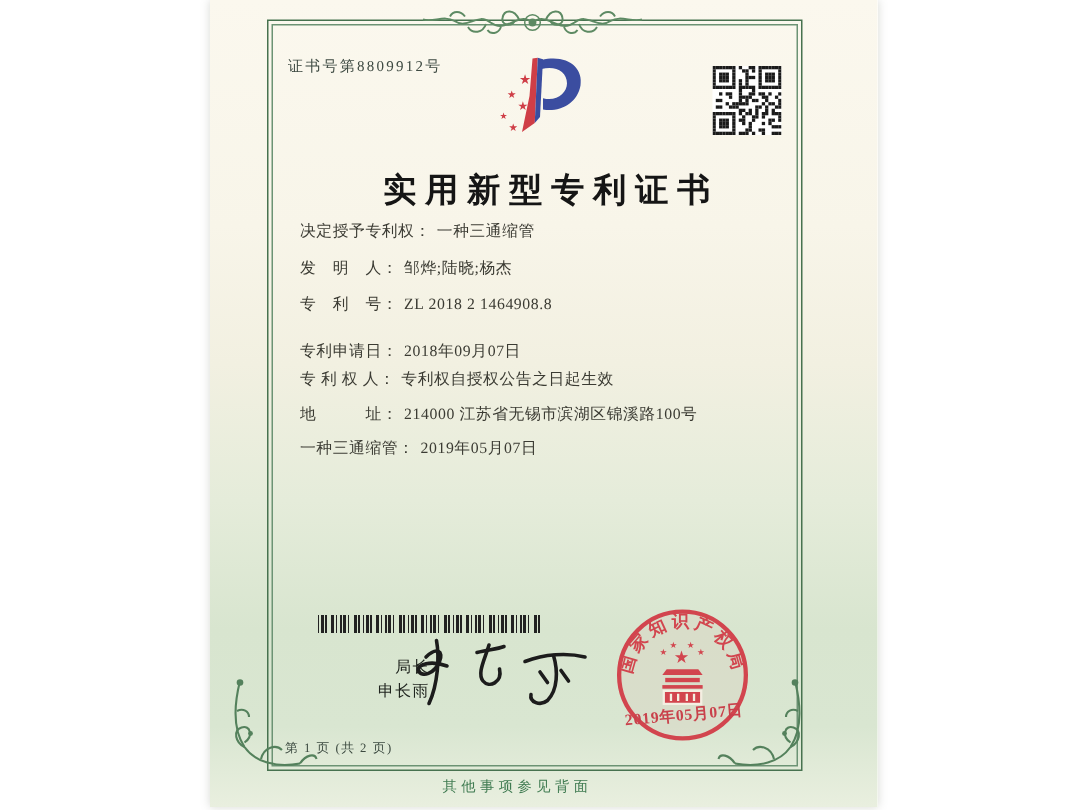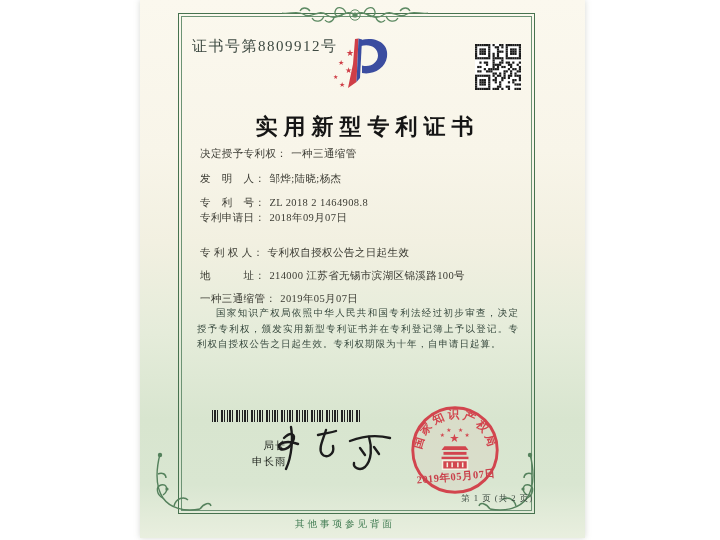--- a/index.html
+++ b/index.html
@@ -7,43 +7,43 @@
   .page{position:relative;width:720px;height:540px;}
   .paper{position:absolute;left:140px;top:0;width:445px;height:538px;
     background:linear-gradient(180deg,#fbf8ee 0%,#f8f5e9 28%,#f2f0e1 45%,#e5ecda 62%,#d8e5cf 78%,#d9e6d1 90%,#e9efdf 100%);
     box-shadow:0 0 6px rgba(110,120,100,.28);}
   .frame{position:absolute;left:38px;top:13px;width:355px;height:499px;border:1.5px solid #47724f;}
   .frame-inner{position:absolute;inset:2px;border:1px solid #6c9374;}
   .orn-top{position:absolute;left:140px;top:2px;}
   .flourish{position:absolute;}
   .fl-bl{left:14px;top:452px;}
   .fl-br{left:338px;top:452px;transform:scaleX(-1);}
-  .cert-no{position:absolute;left:52px;top:37px;font-size:15px;letter-spacing:1.5px;color:#3e4a42;}
+  .cert-no{position:absolute;left:52px;top:37px;font-size:10px;letter-spacing:1.5px;color:#3e4a42;}
   .logo{position:absolute;left:182px;top:34px;}
   .qr{position:absolute;left:335px;top:44px;width:46px;height:46px;background:#fff;}
   .title{position:absolute;left:38px;top:100px;width:355px;margin:12px;text-align:center;
     font-size:22px;font-weight:bold;letter-spacing:6px;color:#151515;}
   .fields{position:absolute;left:60px;top:147px;width:330px;font-size:10.5px;color:#3b3b33;}
   .row{position:absolute;left:0;white-space:nowrap;letter-spacing:.4px;}
   .row .lbl{margin-right:4px;}
   .grp2{position:absolute;left:146px;top:0;white-space:nowrap;}
   .body-text{position:absolute;left:57px;top:306px;width:322px;font-size:9.5px;line-height:15.5px;
     letter-spacing:1px;color:#35473c;text-align:justify;}
   .body-text p{margin:0;text-indent:2em;}
   .barcode{position:absolute;left:72px;top:410px;width:148px;height:12px;
     background:repeating-linear-gradient(90deg,#222 0 1px,transparent 1px 2px,#222 2px 4px,
     transparent 4px 5px,#222 5px 6px,transparent 6px 9px,#222 9px 11px,transparent 11px 12px,
     #222 12px 13px,transparent 13px 15px);}
   .director{position:absolute;left:112px;top:438px;font-size:10.5px;color:#20251f;line-height:16px;letter-spacing:1px;text-align:right;}
   .signature{position:absolute;left:130px;top:422px;}
   .seal{position:absolute;left:267px;top:402px;}
   .seal-date{position:absolute;left:262px;top:470px;width:108px;text-align:center;font-size:10.5px;
     color:#c9414b;font-weight:bold;letter-spacing:.5px;transform:rotate(-5deg);white-space:nowrap;}
-  .page-info{position:absolute;left:38px;top:493px;width:355px;text-align:right;font-size:8.5px;
-    color:#3c4a40;letter-spacing:1px;}
+  .page-info{position:absolute;left:38px;top:493px;width:355px;text-align:left;font-size:8.5px;
+    color:#3c4a40;letter-spacing:1px;padding-left:12px;}
   .footer-note{position:absolute;left:140px;top:518px;width:410px;text-align:center;font-size:9.5px;
     color:#3e7a50;letter-spacing:3px;}
 </style>
 </head>
 <body>
 
 <div class="page">
   <div class="paper">
 
     <div class="frame">
@@ -318,30 +318,29 @@
             <rect x="13.142857142857144" y="43.80952380952381" width="2.1904761904761907" height="2.1904761904761907"></rect>
           </g>
         </svg></div>
 
     <h1 class="title">实用新型专利证书</h1>
 
     <div class="fields">
       <div class="row" style="top:0"><span class="lbl">决定授予专利权：</span><span class="val">一种三通缩管</span></div>
       <div class="row" style="top:25px"><span class="lbl">发　明　人：</span><span class="val">邹烨;陆晓;杨杰</span></div>
       <div class="row" style="top:49px"><span class="lbl">专　利　号：</span><span class="val">ZL 2018 2 1464908.8</span></div>
-      <div class="row" style="top:64px"><span class="lbl">专利申请日：</span><span class="val">2018年09月07日</span></div>
+      <div class="row" style="top:80px"><span class="lbl">专利申请日：</span><span class="val">2018年09月07日</span></div>
       <div class="row" style="top:99px"><span class="lbl">专 利 权 人：</span><span class="val">专利权自授权公告之日起生效</span></div>
       <div class="row" style="top:122px"><span class="lbl">地　　　址：</span><span class="val">214000 江苏省无锡市滨湖区锦溪路100号</span></div>
       <div class="row" style="top:145px;width:330px">
         <span class="lbl">一种三通缩管：</span><span class="val">2019年05月07日</span>
       </div>
     </div>
 
     <div class="body-text">
-      <p>国家知识产权局依照中华人民共和国专利法经过初步审查，决定授予专利权，颁发实用新型专利证书并在专利登记簿上予以登记。专利权自授权公告之日起生效。专利权期限为十年，自申请日起算。</p>
     </div>
 
     <div class="barcode"></div>
 
     <div class="director">
       <div>局长</div>
       <div>申长雨</div>
     </div>
 
     <svg class="signature" width="135" height="52" viewBox="0 0 135 52">

